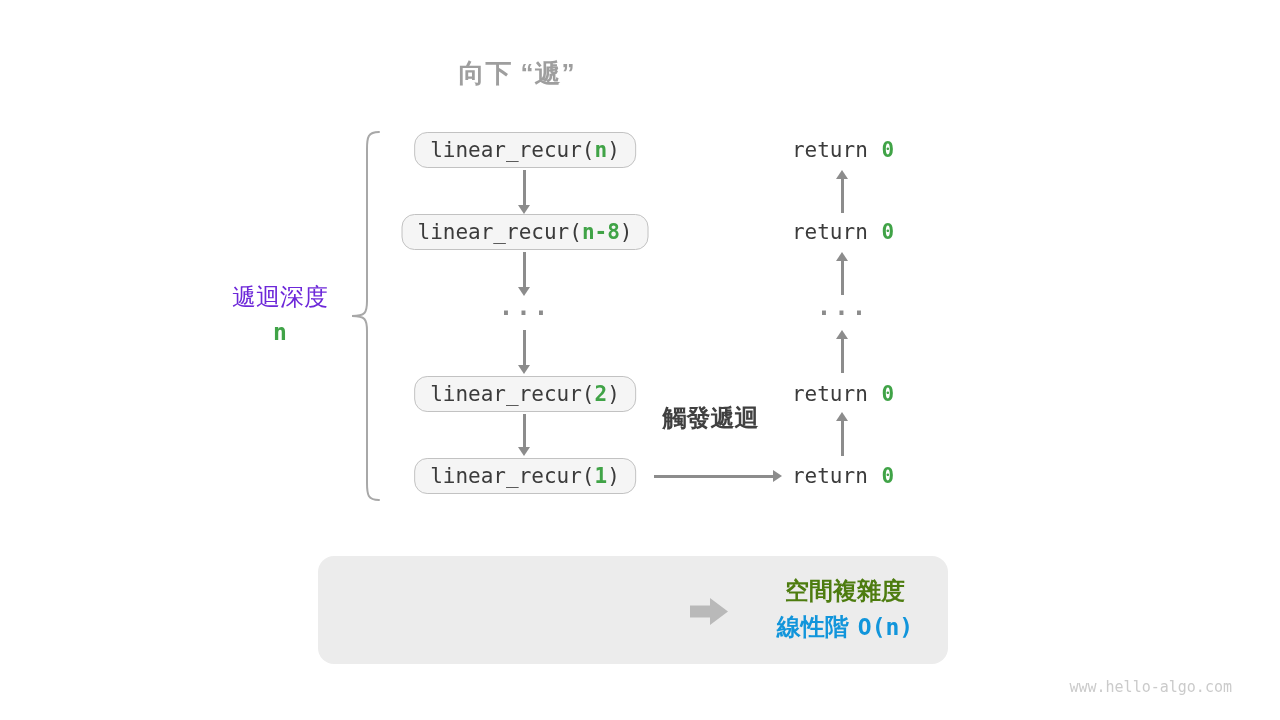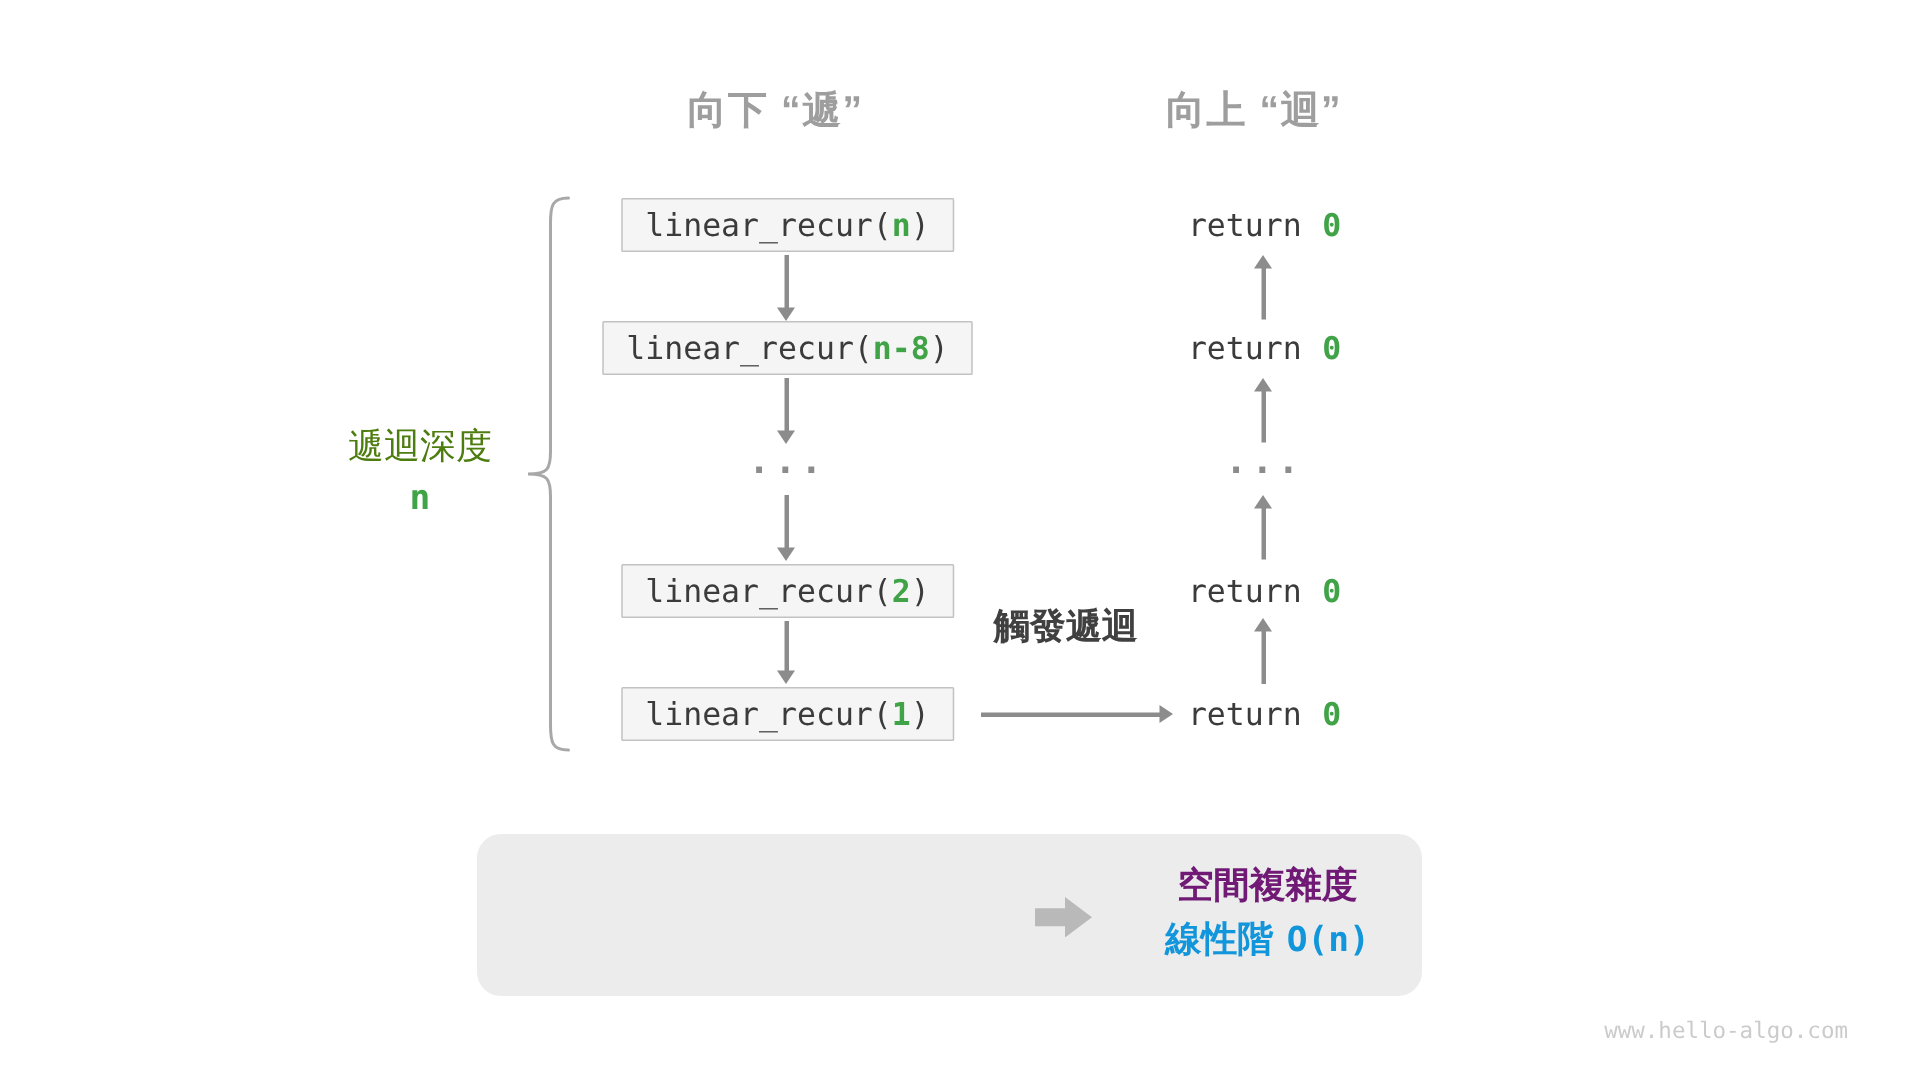--- a/index.html
+++ b/index.html
@@ -12,21 +12,21 @@
 
   .col-header {
     font-size:26px; font-weight:bold; color:#9e9e9e; letter-spacing:1px;
     width:260px; text-align:center; line-height:30px;
   }
 
   .code { font-family:"DejaVu Sans Mono","Liberation Mono",monospace; }
   .code-box {
     display:flex; align-items:center; 
     height:36px; padding:0 15px; box-sizing:border-box;
-    background:#f5f5f5; border:1.5px solid #c2c2c2; border-radius:1px;
+    background:#f5f5f5; border:1.5px solid #c2c2c2; border-radius:13px;
     font-family:"DejaVu Sans Mono","Liberation Mono",monospace;
     font-size:21px; color:#3b3b3b; white-space:nowrap;
     transform:translateX(-50%);
   }
   .arg { color:#40a347; font-weight:bold; }
 
   .return-row {
     transform:translateX(-50%);
     font-family:"DejaVu Sans Mono","Liberation Mono",monospace;
     font-size:21px; color:#3b3b3b; white-space:nowrap; line-height:26px;
@@ -61,47 +61,46 @@
   .h-arrow .head {
     position:absolute; right:0; top:0; width:0; height:0;
     border-top:6.5px solid transparent; border-bottom:6.5px solid transparent;
     border-left:9px solid #8c8c8c;
   }
 
   .gray-label {
     font-size:24px; font-weight:bold; color:#404040; line-height:28px;
     text-align:center;
   }
-  .depth-text { font-size:24px; font-weight:500; color:#4d7c0f; }
+  .depth-text { font-size:24px; font-weight:500; color:#6d28d9; }
   .depth-n {
     font-family:"DejaVu Sans Mono","Liberation Mono",monospace;
     font-size:23px; font-weight:bold; color:#40a347;
   }
 
   .summary-box {
     width:630px; height:108px; background:#ececec; border-radius:16px;
   }
   .sum-line { font-size:23px; font-weight:500; color:#3b3b3b; line-height:28px; white-space:nowrap; }
   .sum-line .code { font-size:22px; }
-  .sum-title { font-size:24px; font-weight:bold; color:#701a75; line-height:28px; }
+  .sum-title { font-size:24px; font-weight:bold; color:#4d7c0f; line-height:28px; }
   .sum-result { font-size:24px; font-weight:bold; color:#1195db; line-height:28px; white-space:nowrap; }
   .sum-result .code { font-size:23px; font-weight:bold; }
 
   .watermark {
     font-family:"DejaVu Sans Mono","Liberation Mono",monospace;
     font-size:15px; color:#cbcbcb; width:202px; text-align:right;
   }
 </style>
 </head>
 <body>
 
 <div id="canvas">
 
   <div class="abs col-header" style="left:387px; top:58px;">向下 “遞”</div>
-  <div class="abs col-header" style="left:706px; top:58px;">向上 “迴”</div>
 
   <div class="abs" style="left:348px; top:130px;">
     <svg width="34" height="372" viewBox="0 0 34 372" fill="none">
       <path d="M 31 2 C 20 2 19 7 19 19 L 19 171 C 19 183 17 186 4 186 C 17 186 19 189 19 201 L 19 353 C 19 365 20 370 31 370" stroke="#a8a8a8" stroke-width="2" fill="none" stroke-linecap="round"></path>
     </svg>
   </div>
 
   <div class="abs depth-text center" style="left:195px; top:281px; width:170px;">遞迴深度</div>
   <div class="abs depth-n center" style="left:195px; top:319px; width:170px;">n</div>
 

